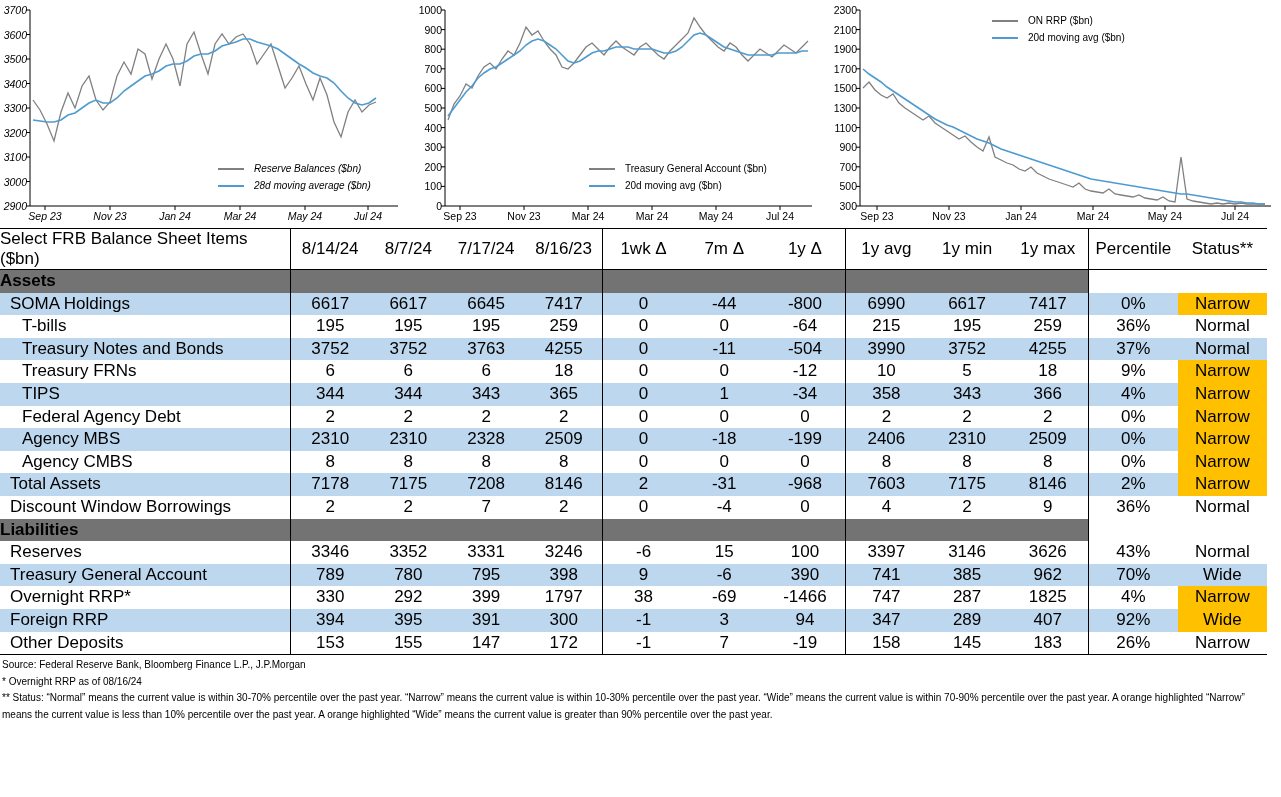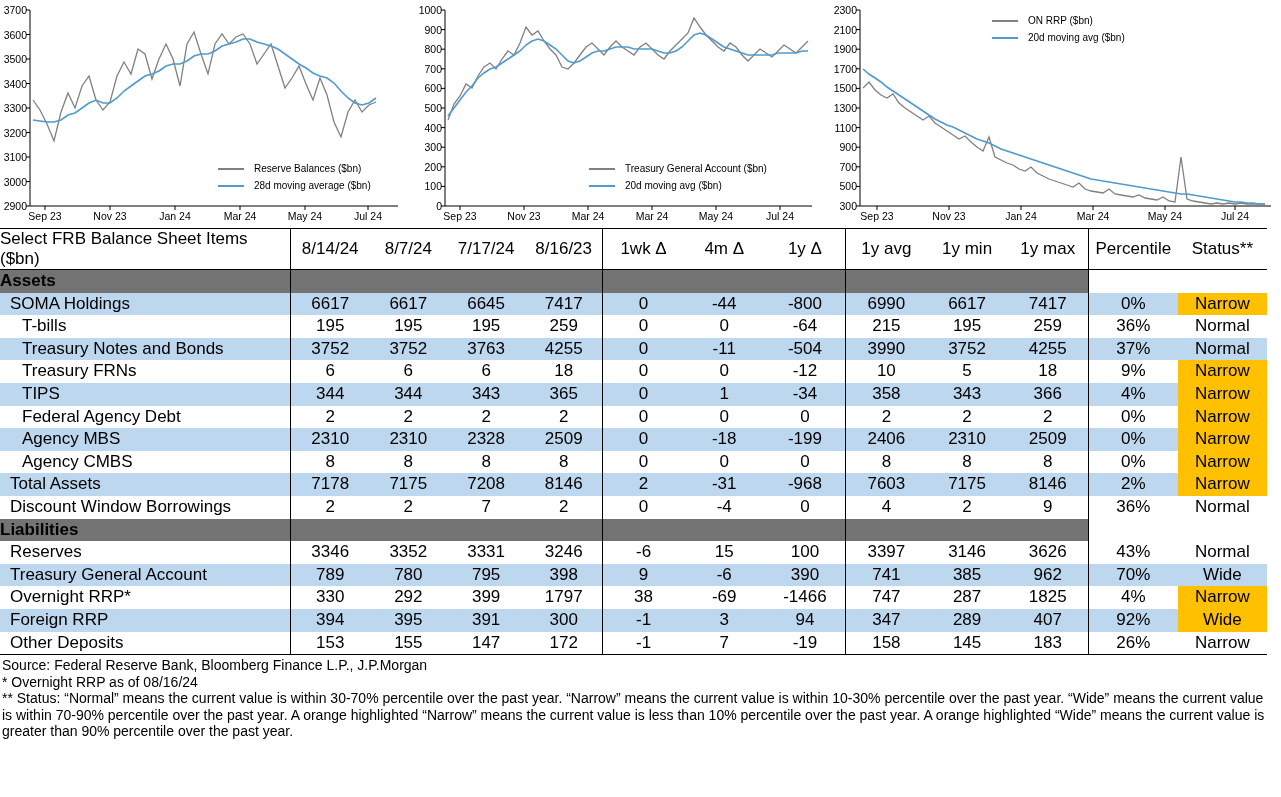--- a/index.html
+++ b/index.html
@@ -2,21 +2,21 @@
 <html><head>
 <meta charset="utf-8">
 <style>
   html,body{margin:0;padding:0;background:#fff;}
   body{width:1281px;height:797px;font-family:"Liberation Sans",sans-serif;color:#000;}
   .wrap{position:relative;width:1281px;height:797px;}
 
   
   .charts{display:flex;width:1281px;height:228px;}
   .chart{position:relative;box-sizing:border-box;}
-  .c1{width:412px;height:228px;}
+  .c1{width:412px;height:228px;font-style:italic;}
   .c2{width:415px;height:228px;}
   .c3{width:454px;height:228px;}
   .chart svg{display:block;}
 
   .legend{position:absolute;font-size:11.5px;line-height:14px;}
   .legend .row{display:flex;align-items:center;margin-bottom:3px;white-space:nowrap;}
   .legend .swatch{width:26px;height:0;border-top:2px solid #808080;margin-right:6px;}
   .legend .swatch.blue{border-top-color:#4f9bd0;}
   .legend span.lbl{font-size:10px;}
 
@@ -27,21 +27,21 @@
   .cell{height:22.6px;line-height:22.6px;text-align:center;}
   .lbl{text-align:left;padding-left:4px;}
   .lbl.i1{padding-left:10px;}
   .lbl.i2{padding-left:22px;}
   .shade{background:#bdd7ee;}
   .sect{background:#737373;font-weight:bold;}
   .orange{background:#ffc000;}
   .vl{border-left:1px solid #000;}
   .botline td{border-bottom:1px solid #000;}
 
-  .notes{font-size:14px;line-height:16.5px;padding-top:2px;}
+  .notes{font-size:10px;line-height:16.5px;padding-top:2px;}
   .notes div{padding-left:2px;}
   .note-wrap{width:1276px;}
 </style>
 </head>
 <body>
 
 <div class="wrap">
 
   <div class="charts">
 
@@ -235,21 +235,21 @@
         <col style="width:86px">
     </colgroup>
     <thead>
       <tr class="hdr">
         <td class="lbl">Select FRB Balance Sheet Items ($bn)</td>
         <td class="cell vl">8/14/24</td>
         <td class="cell">8/7/24</td>
         <td class="cell">7/17/24</td>
         <td class="cell">8/16/23</td>
         <td class="cell vl">1wk Δ</td>
-        <td class="cell">4m Δ</td>
+        <td class="cell">7m Δ</td>
         <td class="cell">1y Δ</td>
         <td class="cell vl">1y avg</td>
         <td class="cell">1y min</td>
         <td class="cell">1y max</td>
         <td class="cell vl">Percentile</td>
         <td class="cell">Status**</td>
       </tr>
     </thead>
     <tbody>
         <tr>

